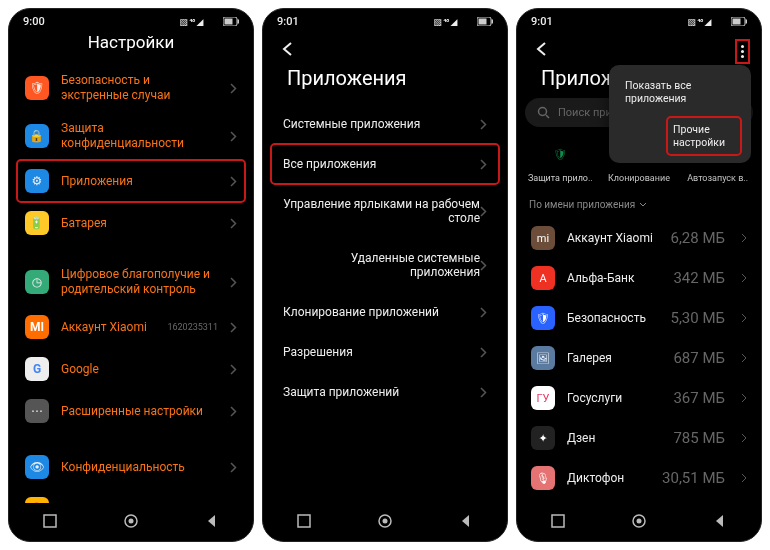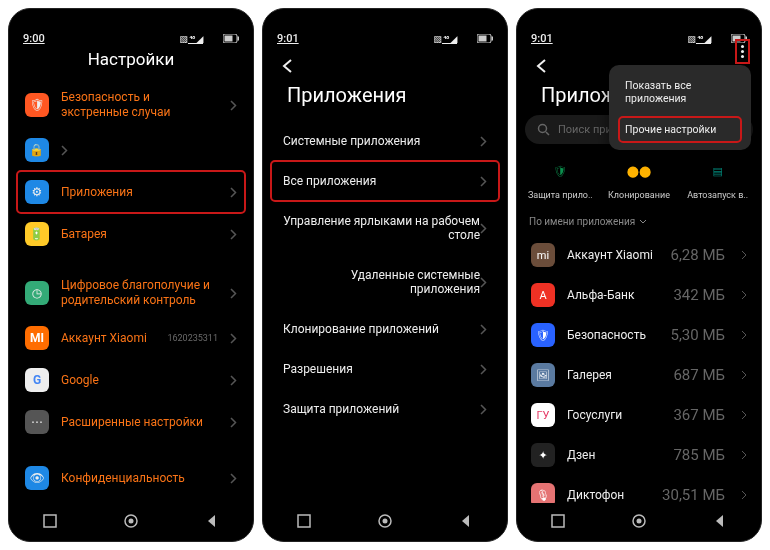--- a/index.html
+++ b/index.html
@@ -23,24 +23,23 @@
     position: relative;
     color: #eee;
     font-size: 11px;
     display: flex;
     flex-direction: column;
   }
   .status-bar {
     display: flex;
     justify-content: space-between;
     align-items: center;
-    padding: 23px 14px 2px;
+    padding: 6px 14px 2px;
     font-size: 11px;
     font-weight: 500;
-    text-decoration: underline;
   }
   .status-icons { display: flex; gap: 20px; align-items: center; font-size: 9px; letter-spacing: -0.5px; }
   .status-icons svg { display: block; }
   .header {
     padding: 8px 16px 0;
     display: flex;
     align-items: center;
     gap: 14px;
     min-height: 30px;
   }
@@ -113,21 +112,21 @@
     top: 56px; right: 10px;
     background: #2a2a2a;
     border-radius: 10px;
     padding: 8px 10px;
     display:flex; flex-direction:column; gap:6px;
     box-shadow: 0 4px 16px rgba(0,0,0,0.6);
     z-index: 10;
     width: 142px;
   }
   .menu-item { font-size: 10.5px; color:#eee; padding:6px 6px; border-radius:4px; }
-  .menu-item.hl { outline: 2px solid #c81818; outline-offset:-1px; }
+  .menu-item.hl { outline: 2px solid #c81818; outline-offset:-1px;margin-left:48px; }
   .dots { position:absolute; top:35px; right:16px; display:flex; flex-direction:column; gap:2px; z-index:11;}
   .dots span { width:3px; height:3px; border-radius:50%; background:#eee; }
   .dots.hl { outline: 2px solid #c81818; outline-offset: 3px; padding:1px;}
 </style>
 </head>
 <body>
 
 <div class="phone">
   <div class="status-bar">
     <span>9:00</span>
@@ -150,20 +149,23 @@
         </div>
       <span class="chevron">
           <svg width="7" height="11" viewBox="0 0 7 11">
             <path d="M1 1l4.5 4.5L1 10" stroke="#555" fill="none" stroke-width="1.5"></path>
           </svg>
         </span>
     </div>
 
     <div class="row">
       <div class="row-icon" style="background:#1e88e5">🔒</div>
+      <div class="row-body">
+          <div class="row-label">Защита конфиденциальности</div>
+        </div>
       <span class="chevron">
           <svg width="7" height="11" viewBox="0 0 7 11">
             <path d="M1 1l4.5 4.5L1 10" stroke="#555" fill="none" stroke-width="1.5"></path>
           </svg>
         </span>
     </div>
 
     <div class="row hl">
       <div class="row-icon" style="background:#1e88e5">⚙</div>
       <div class="row-body">

